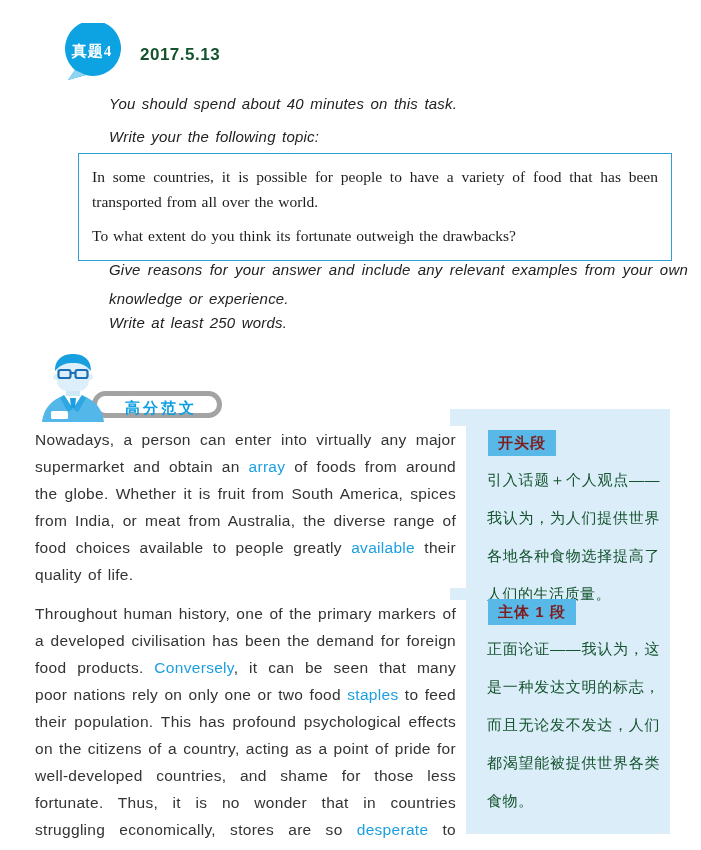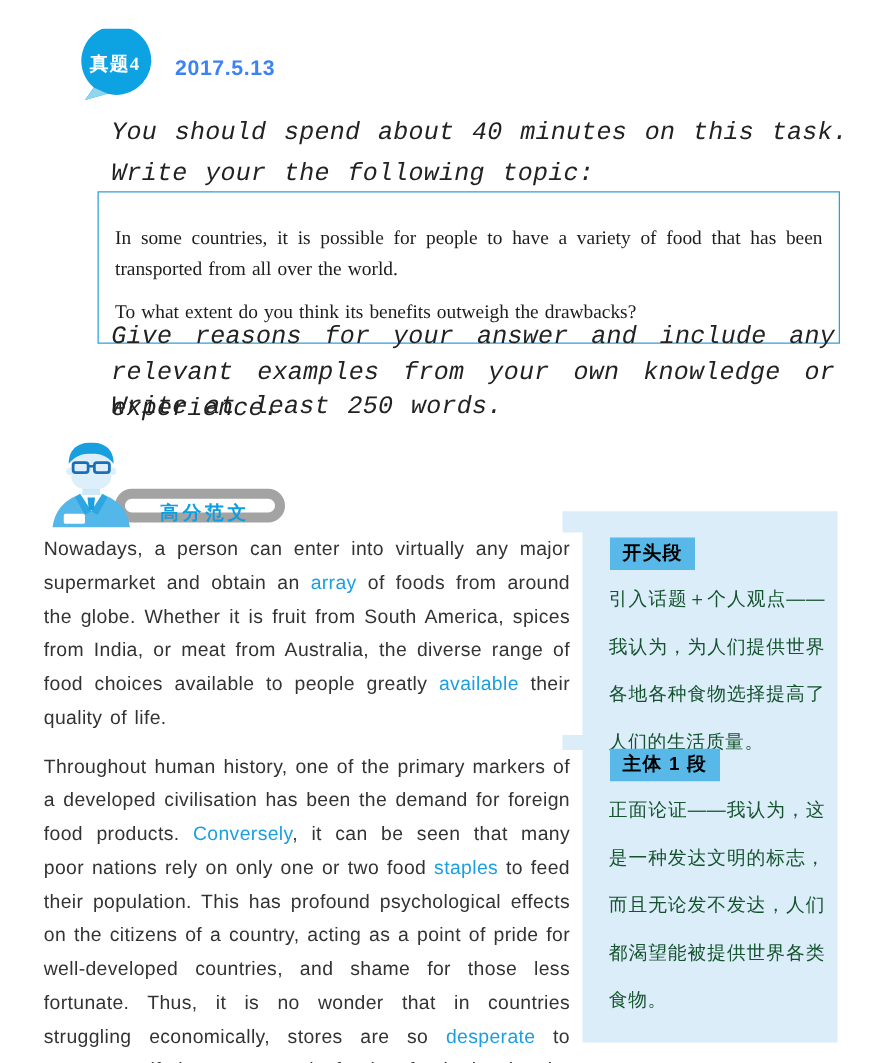--- a/index.html
+++ b/index.html
@@ -13,66 +13,66 @@
   
   .pin { position:absolute; left:62px; top:12px; width:62px; height:58px; }
   .pin svg { position:absolute; left:0; top:0; }
   .pin .pin-label {
     position:absolute; left:0; top:19px; width:60px; text-align:center;
     color:#ffffff; font-family:"Liberation Serif", serif;
     font-size:15px; font-weight:bold; letter-spacing:1px;
   }
   .date {
     position:absolute; left:140px; top:34px;
-    font-size:17px; font-weight:bold; color:#3b82f6; letter-spacing:.5px;
+    font-size:17px; font-weight:bold; color:#14532d; letter-spacing:.5px;
   }
 
   .it {
-    position:absolute; left:89px;
-    font-family:Liberation Mono, monospace; font-style:italic;
-    font-size:20px; color:#222; letter-spacing:.2px; word-spacing:2px;
+    position:absolute; left:109px;
+    font-family:Liberation Sans, sans-serif; font-style:italic;
+    font-size:15px; color:#222; letter-spacing:.2px; word-spacing:2px;
   }
   .it-time  { top:84px; }
   .it-topic { top:117px; }
   .it-give  { top:244px; width:579px; line-height:29px; text-align:justify; }
   .it-words { top:303px; }
 
   .topic-box {
     position:absolute; left:78px; top:142px; width:594px;
-    border:1.5px solid #2f9ed8; padding:24px 13px 12px 13px;
+    border:1.5px solid #2f9ed8; padding:10px 13px 12px 13px;
     font-family:"Liberation Serif", serif; font-size:15.5px; color:#1d1d1f;
     line-height:25px;
   }
   .topic-box p { text-align:justify; word-spacing:1px; }
   .topic-box p + p { margin-top:9px; }
 
   
   .panel {
     position:absolute; left:450px; top:398px; width:220px; height:425px;
     background:#daedf9;
   }
   .panel-badge {
     position:absolute; left:38px; height:26px; line-height:26px;
-    background:#58b9e9; color:#000000; font-size:15px; font-weight:bold;
+    background:#58b9e9; color:#7f1d1d; font-size:15px; font-weight:bold;
     padding:0 10px; letter-spacing:1px; white-space:nowrap;
   }
   .panel-badge.s0 { top:21px; }
   .panel-badge.s1 { top:190px; }
   .panel-text {
     position:absolute; left:37px; width:173px;
     font-size:15px; line-height:38px; color:#14532d; text-align:justify;
     letter-spacing:.5px;
   }
   .panel-text.s0 { top:52px; }
   .panel-text.s1 { top:221px; }
 
   
   .pill {
     position:absolute; left:92px; top:380px; height:27px; line-height:23px;
-    border:8px solid #a3a3a3; border-radius:14px; background:#fff;
+    border:5px solid #a3a3a3; border-radius:14px; background:#fff;
     color:#0d9ee0; font-size:15px; font-weight:bold; letter-spacing:3px;
     padding:0 20px 0 28px; z-index:1;
   }
   .avatar { position:absolute; left:38px; top:343px; width:70px; height:68px; z-index:2; }
 
   
   .essay { position:absolute; left:35px; top:415px; width:431px; }
   .essay p {
     background:#ffffff; padding-right:10px; margin-bottom:12px;
     font-size:15.5px; line-height:27px; color:#333;
@@ -92,21 +92,21 @@
     </svg>
     <span class="pin-label">真题4</span>
   </div>
   <div class="date">2017.5.13</div>
 
   <p class="it it-time">You should spend about 40 minutes on this task.</p>
   <p class="it it-topic">Write your the following topic:</p>
 
   <div class="topic-box">
     <p>In some countries, it is possible for people to have a variety of food that has been transported from all over the world.</p>
-    <p>To what extent do you think its benefits outweigh the drawbacks?</p>
+    <p>To what extent do you think its fortunate outweigh the drawbacks?</p>
   </div>
 
   <p class="it it-give">Give reasons for your answer and include any relevant examples from your own knowledge or experience.</p>
   <p class="it it-words">Write at least 250 words.</p>
 
   <div class="panel">
     <div class="panel-badge s0">开头段</div>
     <div class="panel-text  s0">引入话题＋个人观点——我认为，为人们提供世界各地各种食物选择提高了人们的生活质量。</div>
     <div class="panel-badge s1">主体 1 段</div>
     <div class="panel-text  s1">正面论证——我认为，这是一种发达文明的标志，而且无论发不发达，人们都渴望能被提供世界各类食物。</div>

